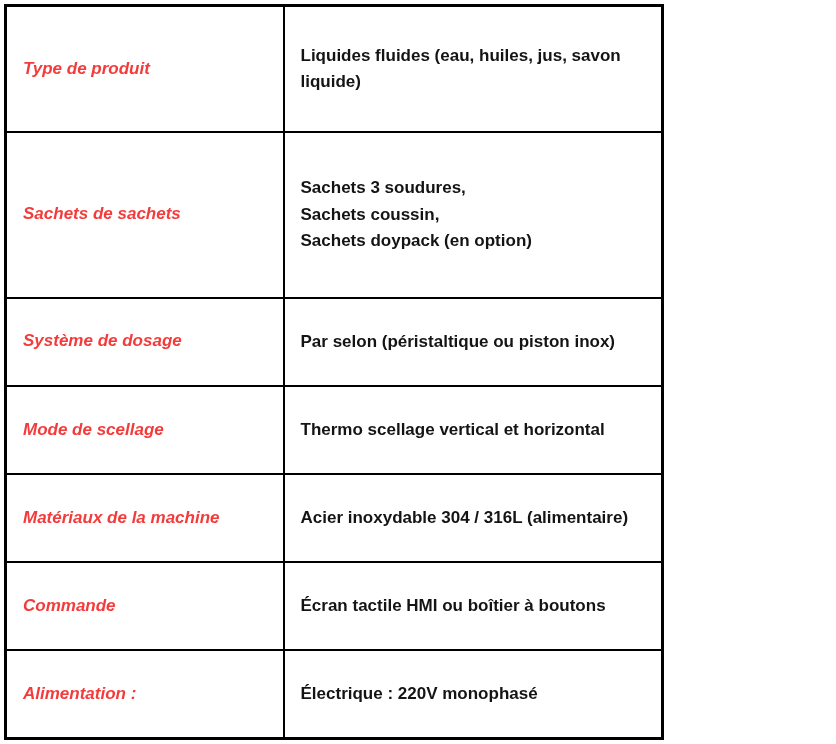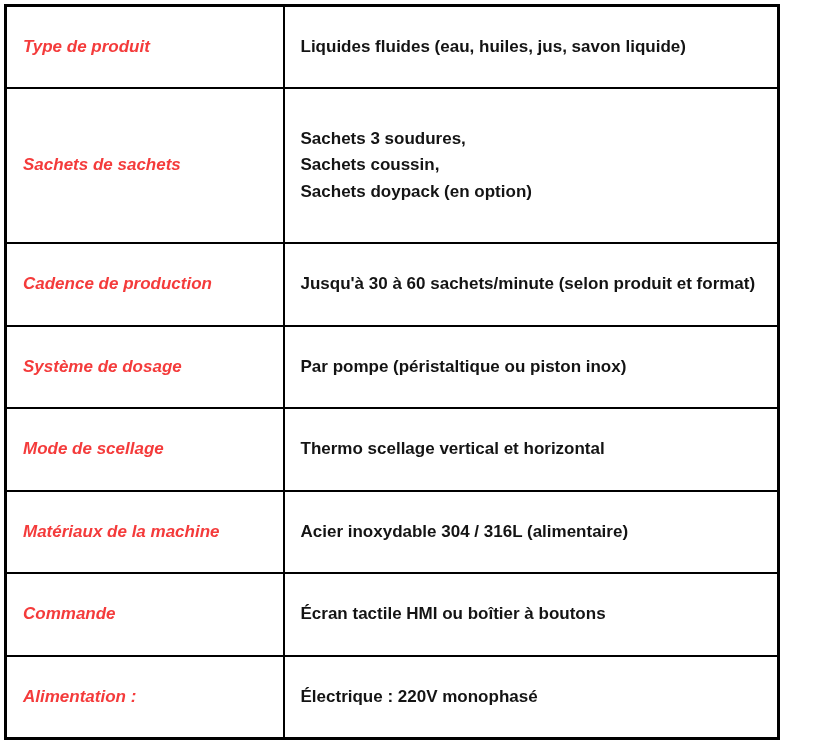--- a/index.html
+++ b/index.html
@@ -15,21 +15,21 @@
     background: var(--page-bg);
     font-family: "Liberation Sans", sans-serif;
   }
   .page {
     width: 836px;
     height: 744px;
     padding: 4px;
     background: var(--page-bg);
   }
   table.spec-table {
-    width: 776px;
+    width: 660px;
     height: 736px;
     border-collapse: collapse;
     table-layout: fixed;
     border: 3px solid var(--border-black);
   }
   table.spec-table td {
     border: 2px solid var(--border-black);
     vertical-align: middle;
     padding: 14px 16px;
     height: 58px;
@@ -60,26 +60,22 @@
         <td class="spec-label-cell"><span class="spec-label">Type de produit</span></td>
         <td><span class="spec-value">Liquides fluides (eau, huiles, jus, savon liquide)</span></td>
       </tr>
       <tr>
         <td class="spec-label-cell"><span class="spec-label">Sachets de sachets</span></td>
         <td><span class="spec-value">Sachets 3 soudures,
 Sachets coussin,
 Sachets doypack (en option)</span></td>
       </tr>
       <tr>
-        <td class="spec-label-cell"><span class="spec-label">Cadence de production</span></td>
-        <td><span class="spec-value">Jusqu'à 30 à 60 sachets/minute (selon produit et format)</span></td>
-      </tr>
-      <tr>
         <td class="spec-label-cell"><span class="spec-label">Système de dosage</span></td>
-        <td><span class="spec-value">Par pompe (péristaltique ou piston inox)</span></td>
+        <td><span class="spec-value">Par selon (péristaltique ou piston inox)</span></td>
       </tr>
       <tr>
         <td class="spec-label-cell"><span class="spec-label">Mode de scellage</span></td>
         <td><span class="spec-value">Thermo scellage vertical et horizontal</span></td>
       </tr>
       <tr>
         <td class="spec-label-cell"><span class="spec-label">Matériaux de la machine</span></td>
         <td><span class="spec-value">Acier inoxydable 304 / 316L (alimentaire)</span></td>
       </tr>
       <tr>

